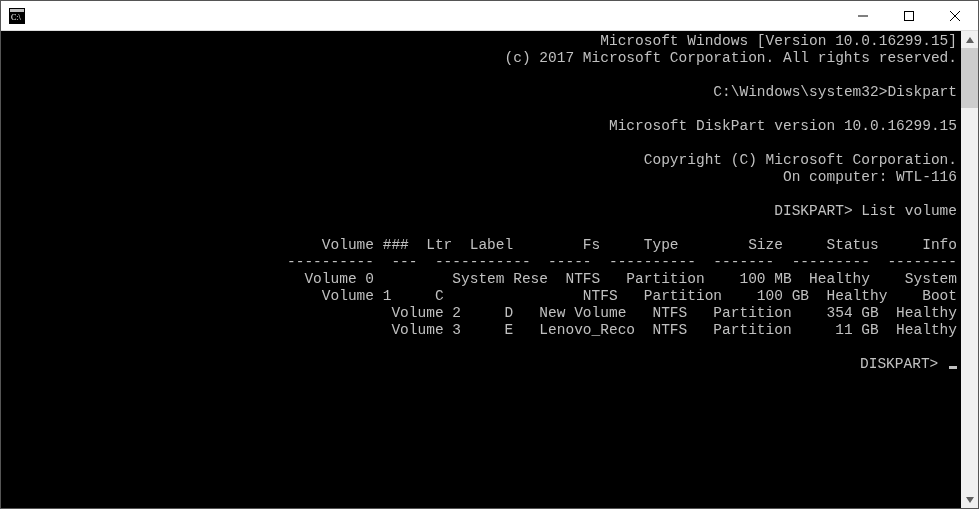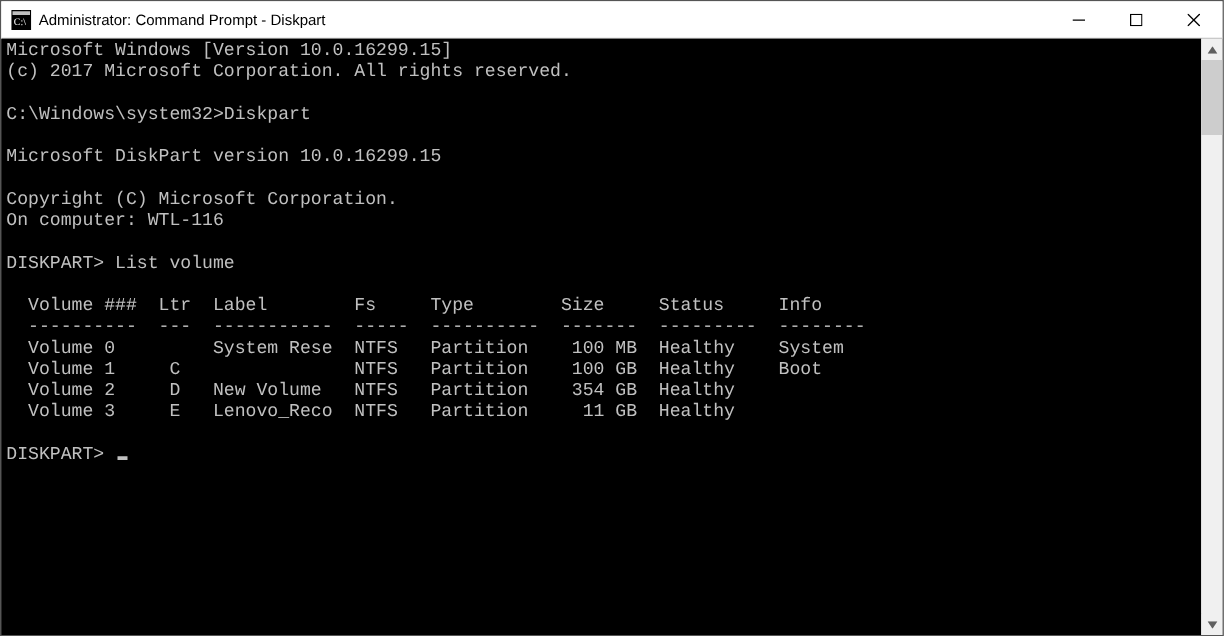--- a/index.html
+++ b/index.html
@@ -41,20 +41,21 @@
       align-items: center;
       justify-content: center;
       font-size: 10px;
       color: #000;
       cursor: default;
     }
     .content-wrap {
       flex: 1;
       display: flex;
       background: #000;
+      text-align: right;
     }
     .terminal {
       flex: 1;
       background: #000;
       color: #c0c0c0;
       font-family: Consolas, "Courier New", monospace;
       font-size: 14.5px;
       line-height: 17px;
       padding: 2px 4px;
       white-space: pre;
@@ -102,21 +103,20 @@
 <body>
 
 <div class="titlebar">
   <span class="titlebar-icon">
     <svg width="16" height="16" viewBox="0 0 16 16">
       <rect x="0" y="0" width="16" height="16" fill="#000"></rect>
       <rect x="1" y="1" width="14" height="3" fill="#bfbfbf"></rect>
       <text x="2" y="12" font-family="Consolas" font-size="8" fill="#fff">C:\</text>
     </svg>
   </span>
-  <span class="titlebar-title">Administrator: Command Prompt - Diskpart</span>
   <span class="titlebar-spacer"></span>
   <span class="win-btn">
     <svg width="10" height="10" viewBox="0 0 10 10">
         <line x1="0" y1="5" x2="10" y2="5" stroke="#000" stroke-width="1"></line>
       </svg>
   </span>
   <span class="win-btn">
     <svg width="10" height="10" viewBox="0 0 10 10">
         <rect x="0.5" y="0.5" width="9" height="9" fill="none" stroke="#000" stroke-width="1"></rect>
       </svg>

